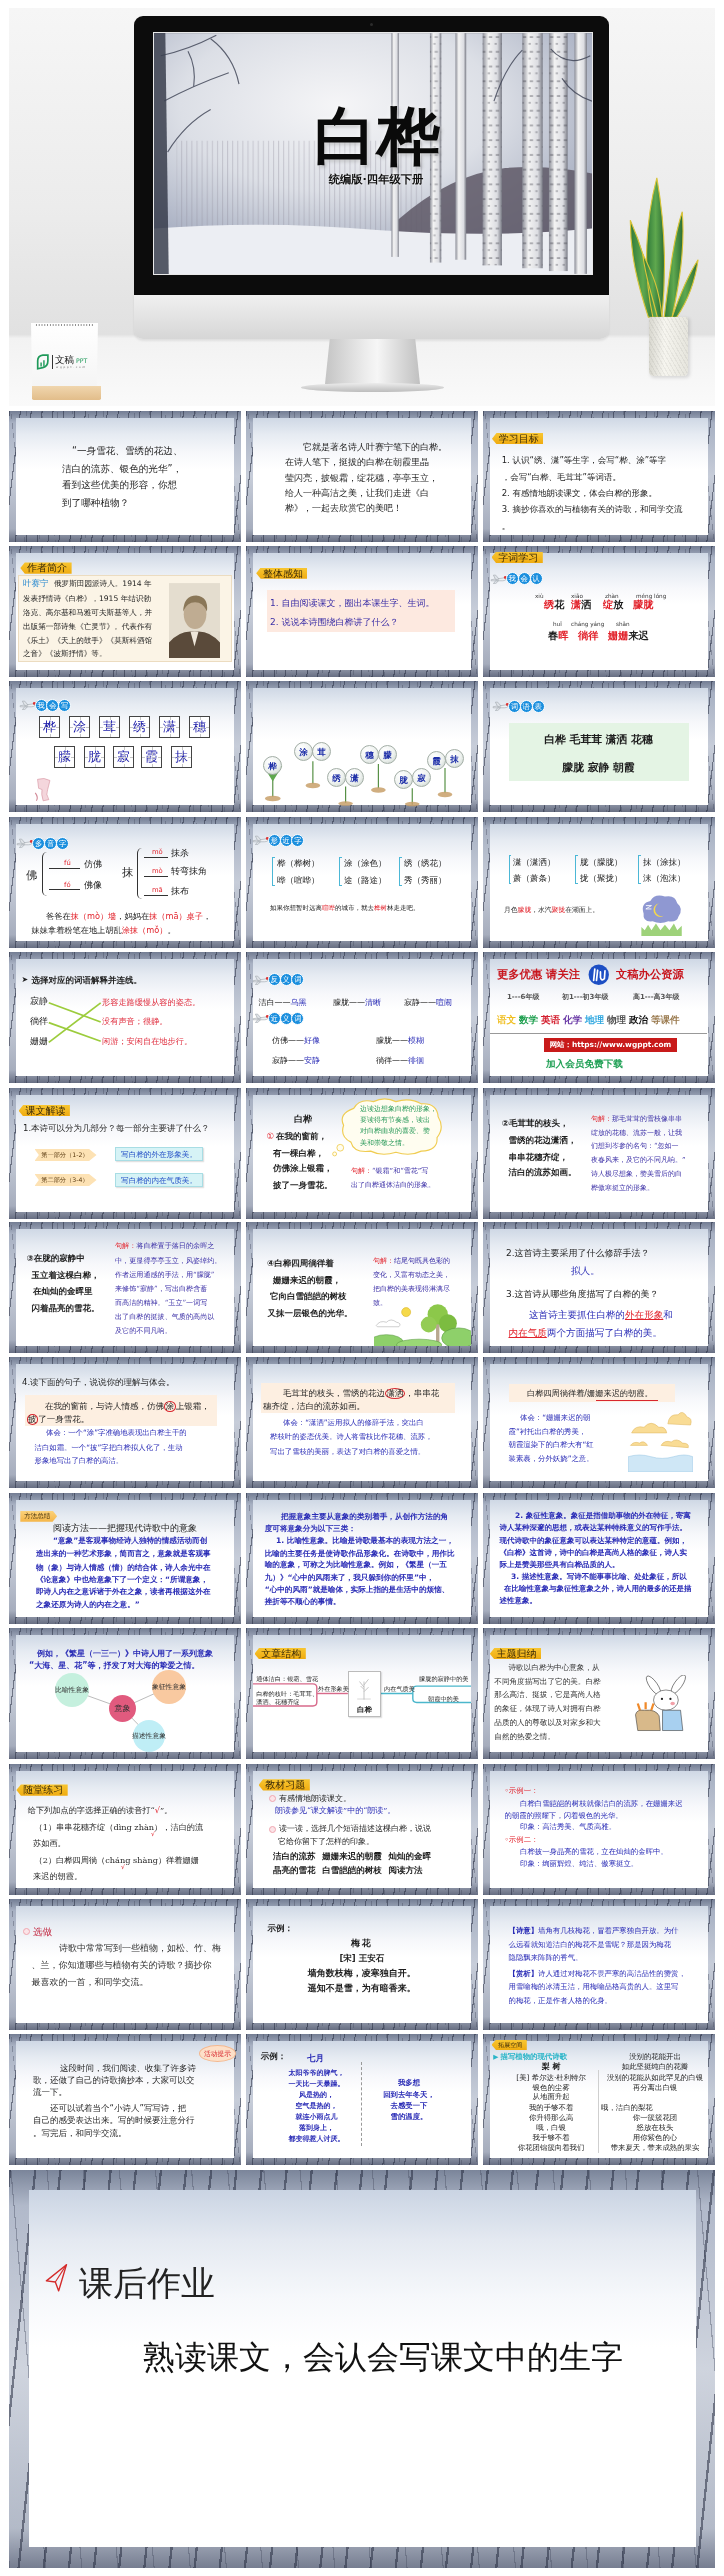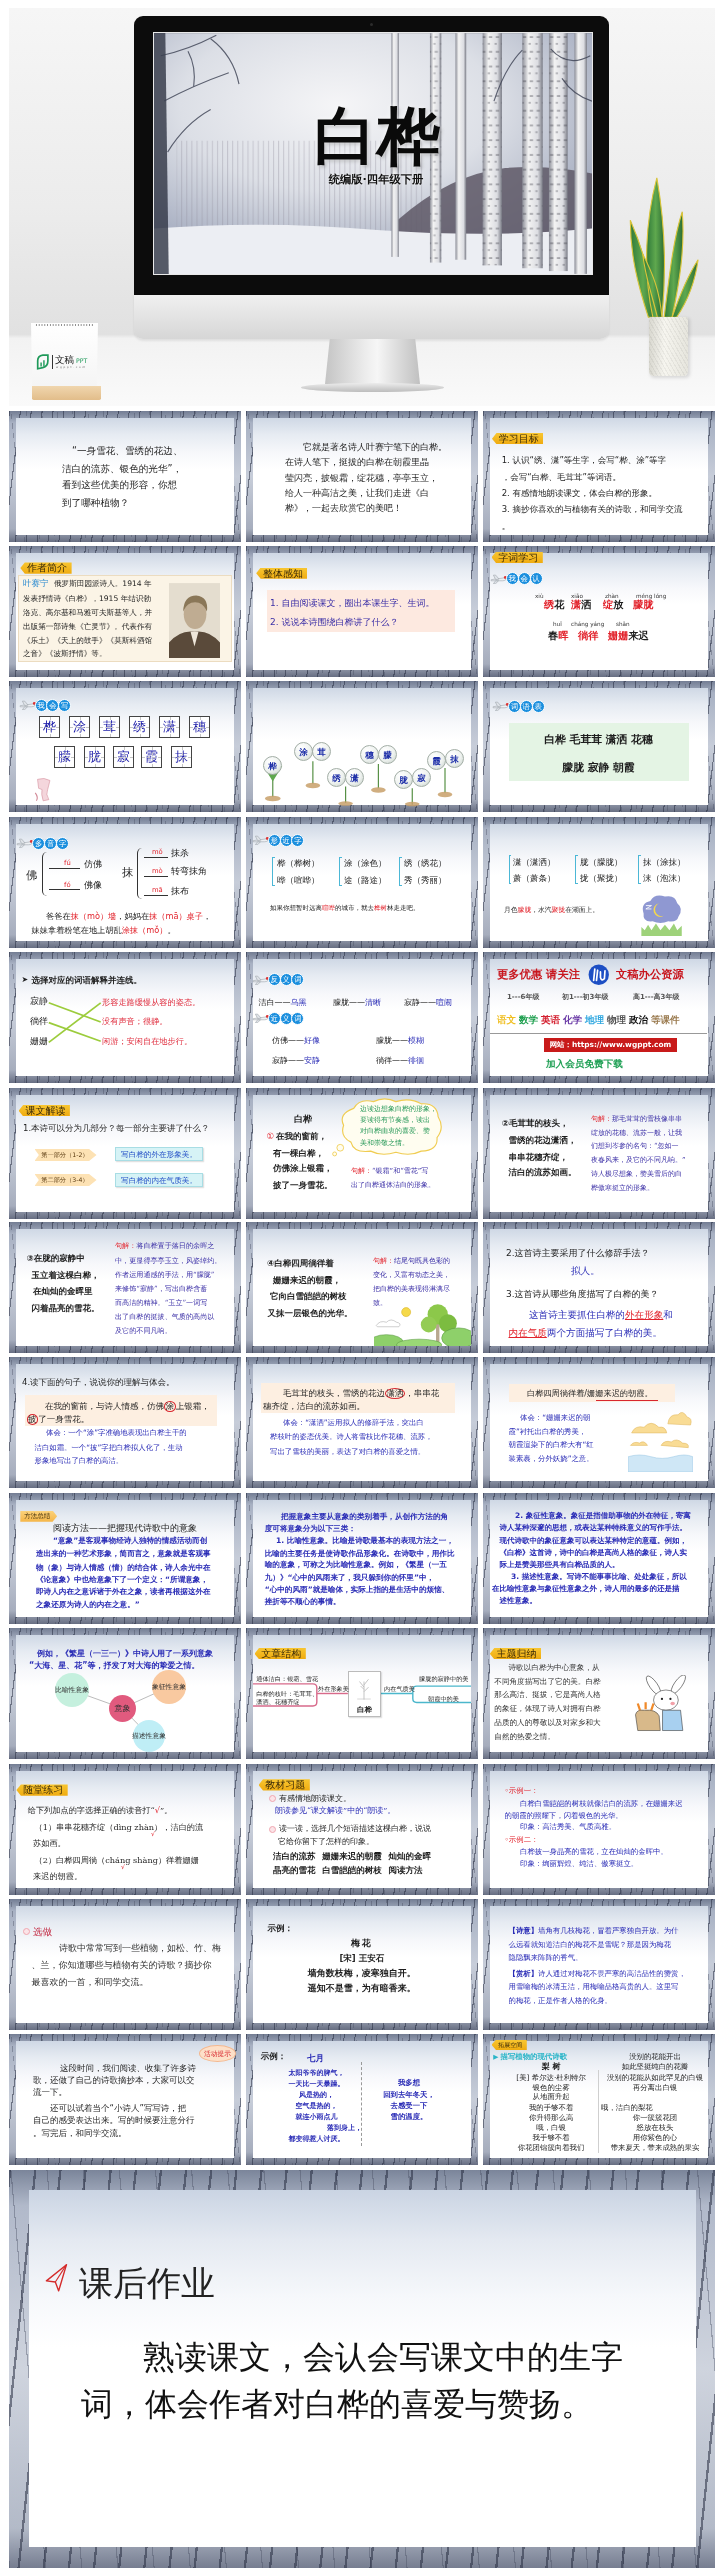--- a/index.html
+++ b/index.html
@@ -630,21 +630,21 @@
 </div>
 
 <div class="slide" style="left:483px;top:1493px">
   <div class="card"></div>
   <div class="t b blue" style="left:32px;top:19px;font-size:7.5px">2. 象征性意象。象征是指借助事物的外在特征，寄寓</div>
   <div class="t b blue" style="left:16.4px;top:31px;font-size:7.5px">诗人某种深邃的思想，或表达某种特殊意义的写作手法。</div>
   <div class="t b blue" style="left:16.4px;top:44px;font-size:7.5px">现代诗歌中的象征意象可以表达某种特定的意蕴。例如，</div>
   <div class="t b blue" style="left:16.4px;top:56px;font-size:7.5px">《白桦》这首诗，诗中的白桦是高尚人格的象征，诗人实</div>
   <div class="t b blue" style="left:16.4px;top:68px;font-size:7.5px">际上是赞美那些具有白桦品质的人。</div>
   <div class="t b blue" style="left:28px;top:80px;font-size:7.5px">3. 描述性意象。写诗不能事事比喻、处处象征，所以</div>
-  <div class="t b blue" style="left:9px;top:92px;font-size:7.5px">在比喻性意象与象征性意象之外，诗人用的最多的还是描</div>
+  <div class="t b blue" style="left:21px;top:92px;font-size:7.5px">在比喻性意象与象征性意象之外，诗人用的最多的还是描</div>
   <div class="t b blue" style="left:16.4px;top:104px;font-size:7.5px">述性意象。</div>
 </div>
 
 <div class="slide" style="left:9px;top:1628px">
   <div class="card"></div>
   <div class="t b blue" style="left:28px;top:21.5px;font-size:8px">例如，《繁星（一三一）》中诗人用了一系列意象</div>
   <div class="t b blue" style="left:20px;top:34px;font-size:8px">“大海、星、花”等，抒发了对大海的挚爱之情。</div>
   <svg class="abs" style="left:0;top:0" width="232" height="131" viewBox="0 0 410 232">
     <g stroke="#9a9a9a" stroke-width="1.2">
         <line x1="200" y1="142" x2="111" y2="110"></line>
@@ -790,21 +790,21 @@
 <div class="slide" style="left:246px;top:2034px">
   <div class="card"></div>
   <div class="t b" style="left:14.7px;top:18px;font-size:8.5px">示例：</div>
   <div class="t b blue" style="left:61px;top:20px;font-size:8.5px">七月</div>
   <div class="abs" style="left:115px;top:28px;height:84px;border-left:0.6px dashed #999"></div>
   <div class="t b blue" style="left:25px;top:36px;width:91px;text-align:center;font-size:7px">太阳爷爷的脾气，</div>
   <div class="t b blue" style="left:25px;top:47px;width:91px;text-align:center;font-size:7px">一天比一天暴躁。</div>
   <div class="t b blue" style="left:25px;top:58px;width:91px;text-align:center;font-size:7px">风是热的，</div>
   <div class="t b blue" style="left:25px;top:69px;width:91px;text-align:center;font-size:7px">空气是热的，</div>
   <div class="t b blue" style="left:25px;top:80px;width:91px;text-align:center;font-size:7px">就连小雨点儿</div>
-  <div class="t b blue" style="left:25px;top:91px;width:91px;text-align:right;font-size:7px">落到身上，</div>
+  <div class="t b blue" style="left:25px;top:91px;width:91px;text-align:center;font-size:7px">落到身上，</div>
   <div class="t b blue" style="left:25px;top:102px;width:91px;text-align:center;font-size:7px">都变得惹人讨厌。</div>
   <div class="t b blue" style="left:122px;top:45px;width:82px;text-align:center;font-size:7.4px">我多想</div>
   <div class="t b blue" style="left:122px;top:57px;width:82px;text-align:center;font-size:7.4px">回到去年冬天，</div>
   <div class="t b blue" style="left:122px;top:68px;width:82px;text-align:center;font-size:7.4px">去感受一下</div>
   <div class="t b blue" style="left:122px;top:79px;width:82px;text-align:center;font-size:7.4px">雪的温度。</div>
 </div>
 
 <div class="slide" style="left:483px;top:2034px">
   <div class="card"></div>
   <div class="tag" style="left:8.5px;top:5.7px;height:10.2px;line-height:10.2px;font-size:6px">拓展空间</div>
@@ -832,15 +832,14 @@
 </div>
 
 <div class="slide big" style="left:9px;top:2170px">
   <div class="card"></div>
   <svg class="abs" style="left:35px;top:93px" width="26" height="29" viewBox="0 0 46 52">
     <path d="M40 3 L4 32 L20 34 L26 50 Z" fill="none" stroke="#d42a2a" stroke-width="2.5" stroke-linejoin="round"></path>
     <path d="M40 3 L20 34" stroke="#d42a2a" stroke-width="2"></path>
   </svg>
   <div class="t" style="left:70px;top:96px;font-size:34px;color:#222">课后作业</div>
   <div class="t" style="left:134px;top:171px;font-size:32px;color:#111">熟读课文，会认会写课文中的生字</div>
-  <div class="t" style="left:72px;top:218px;font-size:32px;color:#111">词，体会作者对白桦的喜爱与赞扬。</div>
 </div>
 
 
 </body></html>

